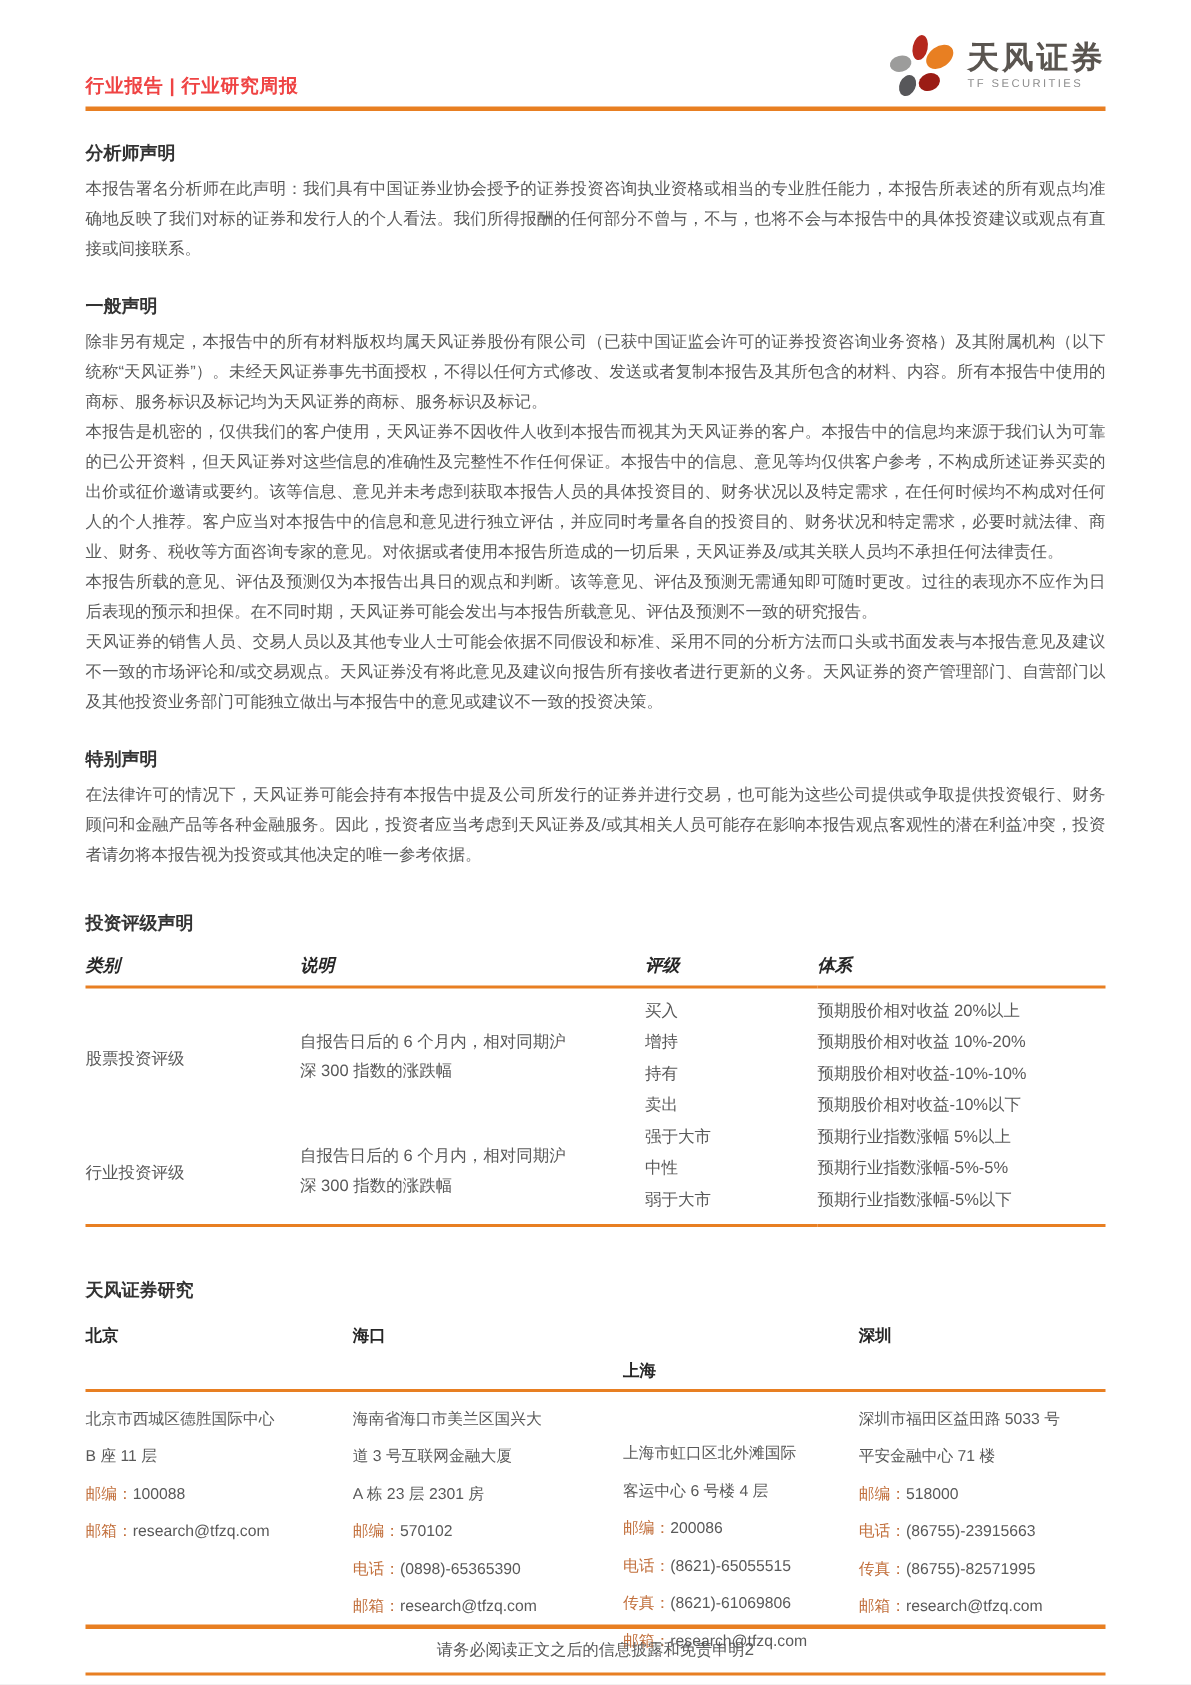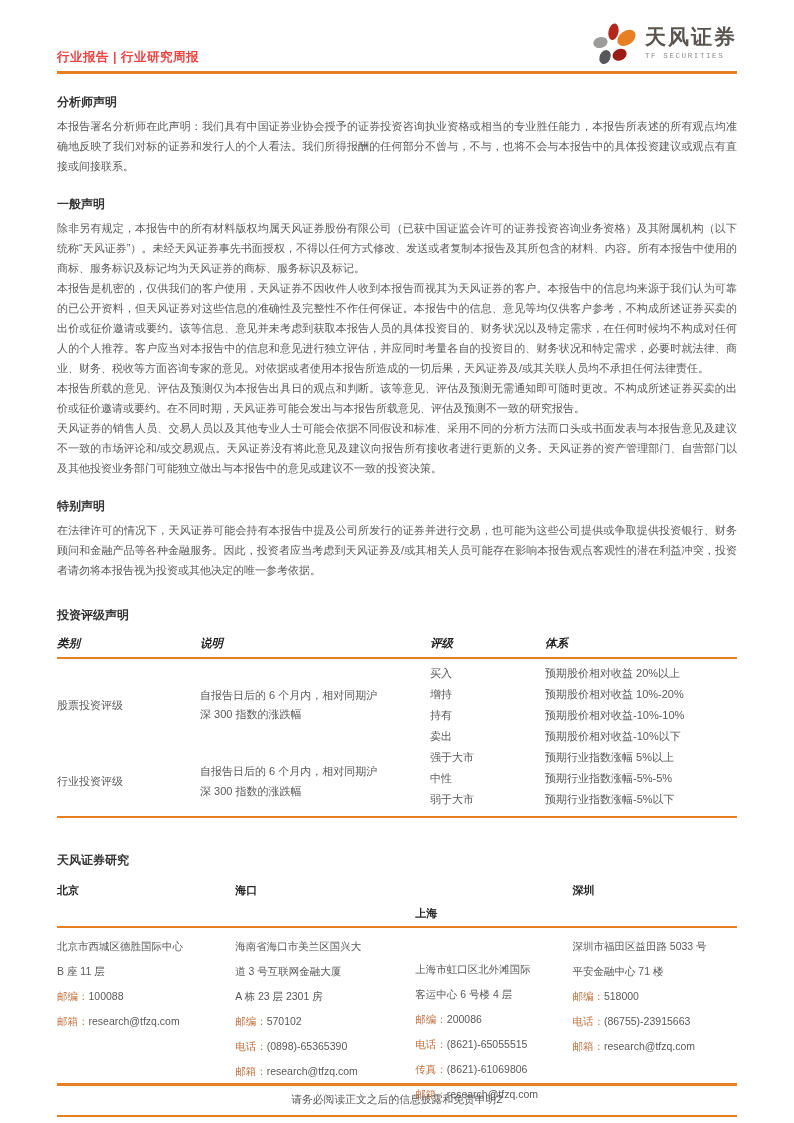--- a/index.html
+++ b/index.html
@@ -13,21 +13,21 @@
     padding: 0 57px;
     overflow: hidden;
   }
   
   .header {
     display: flex; justify-content: space-between; align-items: flex-end;
     padding-top: 22px; padding-bottom: 5px;
     border-bottom: 3px solid #E87F22;
   }
   .breadcrumb { font-size: 12.5px; font-weight: bold; color: #ef4444; letter-spacing: .5px; }
-  .logo { display: flex; align-items: center; gap: 7px; font-family: Liberation Mono, monospace; }
+  .logo { display: flex; align-items: center; gap: 7px; }
   .logo svg { width: 46px; height: 44px; display: block; }
   .logo-text { display: flex; flex-direction: column; line-height: 1.1; }
   .logo-title { font-size: 21px; font-weight: bold; color: #5a5550; letter-spacing: 2px; }
   .logo-sub { font-size: 7.5px; color: #8c8c8c; letter-spacing: 1.6px; margin-top: 2px; }
   
   .sec-h { font-size: 12px; font-weight: bold; color: #333333; margin: 20px 0 5px; }
   .body-p { font-size: 11px; color: #595959; line-height: 20px; margin: 0; text-align: justify; }
   
   .rating-h { margin-top: 27px; margin-bottom: 10px; }
   .rating-table { width: 100%; border-collapse: collapse; border-bottom: 2.5px solid #E87F22; }
@@ -80,21 +80,21 @@
       </div>
     </div>
   </div>
 
   <h3 class="sec-h">分析师声明</h3>
   <p class="body-p">本报告署名分析师在此声明：我们具有中国证券业协会授予的证券投资咨询执业资格或相当的专业胜任能力，本报告所表述的所有观点均准确地反映了我们对标的证券和发行人的个人看法。我们所得报酬的任何部分不曾与，不与，也将不会与本报告中的具体投资建议或观点有直接或间接联系。</p>
 
   <h3 class="sec-h">一般声明</h3>
   <p class="body-p">除非另有规定，本报告中的所有材料版权均属天风证券股份有限公司（已获中国证监会许可的证券投资咨询业务资格）及其附属机构（以下统称“天风证券”）。未经天风证券事先书面授权，不得以任何方式修改、发送或者复制本报告及其所包含的材料、内容。所有本报告中使用的商标、服务标识及标记均为天风证券的商标、服务标识及标记。</p>
   <p class="body-p">本报告是机密的，仅供我们的客户使用，天风证券不因收件人收到本报告而视其为天风证券的客户。本报告中的信息均来源于我们认为可靠的已公开资料，但天风证券对这些信息的准确性及完整性不作任何保证。本报告中的信息、意见等均仅供客户参考，不构成所述证券买卖的出价或征价邀请或要约。该等信息、意见并未考虑到获取本报告人员的具体投资目的、财务状况以及特定需求，在任何时候均不构成对任何人的个人推荐。客户应当对本报告中的信息和意见进行独立评估，并应同时考量各自的投资目的、财务状况和特定需求，必要时就法律、商业、财务、税收等方面咨询专家的意见。对依据或者使用本报告所造成的一切后果，天风证券及/或其关联人员均不承担任何法律责任。</p>
-  <p class="body-p">本报告所载的意见、评估及预测仅为本报告出具日的观点和判断。该等意见、评估及预测无需通知即可随时更改。不构成所述证券买卖的出价或征价邀请或要约。在不同时期，天风证券可能会发出与本报告所载意见、评估及预测不一致的研究报告。</p>
+  <p class="body-p">本报告所载的意见、评估及预测仅为本报告出具日的观点和判断。该等意见、评估及预测无需通知即可随时更改。过往的表现亦不应作为日后表现的预示和担保。在不同时期，天风证券可能会发出与本报告所载意见、评估及预测不一致的研究报告。</p>
   <p class="body-p">天风证券的销售人员、交易人员以及其他专业人士可能会依据不同假设和标准、采用不同的分析方法而口头或书面发表与本报告意见及建议不一致的市场评论和/或交易观点。天风证券没有将此意见及建议向报告所有接收者进行更新的义务。天风证券的资产管理部门、自营部门以及其他投资业务部门可能独立做出与本报告中的意见或建议不一致的投资决策。</p>
 
   <h3 class="sec-h">特别声明</h3>
   <p class="body-p">在法律许可的情况下，天风证券可能会持有本报告中提及公司所发行的证券并进行交易，也可能为这些公司提供或争取提供投资银行、财务顾问和金融产品等各种金融服务。因此，投资者应当考虑到天风证券及/或其相关人员可能存在影响本报告观点客观性的潜在利益冲突，投资者请勿将本报告视为投资或其他决定的唯一参考依据。</p>
 
   <h3 class="sec-h rating-h">投资评级声明</h3>
   <table class="rating-table">
     <thead>
       <tr>
         <th class="col-cat">类别</th>
@@ -167,20 +167,21 @@
       <div class="addr-line"><span class="addr-label">邮编：</span><span>200086</span></div>
       <div class="addr-line"><span class="addr-label">电话：</span><span>(8621)-65055515</span></div>
       <div class="addr-line"><span class="addr-label">传真：</span><span>(8621)-61069806</span></div>
       <div class="addr-line"><span class="addr-label">邮箱：</span><span>research@tfzq.com</span></div>
     </div>
     <div class="col-sz">
       <div class="addr-line"><span class="addr-label"></span><span>深圳市福田区益田路 5033 号</span></div>
       <div class="addr-line"><span class="addr-label"></span><span>平安金融中心 71 楼</span></div>
       <div class="addr-line"><span class="addr-label">邮编：</span><span>518000</span></div>
       <div class="addr-line"><span class="addr-label">电话：</span><span>(86755)-23915663</span></div>
+      <div class="addr-line"><span class="addr-label">传真：</span><span>(86755)-82571995</span></div>
       <div class="addr-line"><span class="addr-label">邮箱：</span><span>research@tfzq.com</span></div>
     </div>
   </div>
 
   <div class="footer">
     <span class="disclaimer">请务必阅读正文之后的信息披露和免责申明</span>
     <span class="page-num">2</span>
   </div>
 
 </div>

